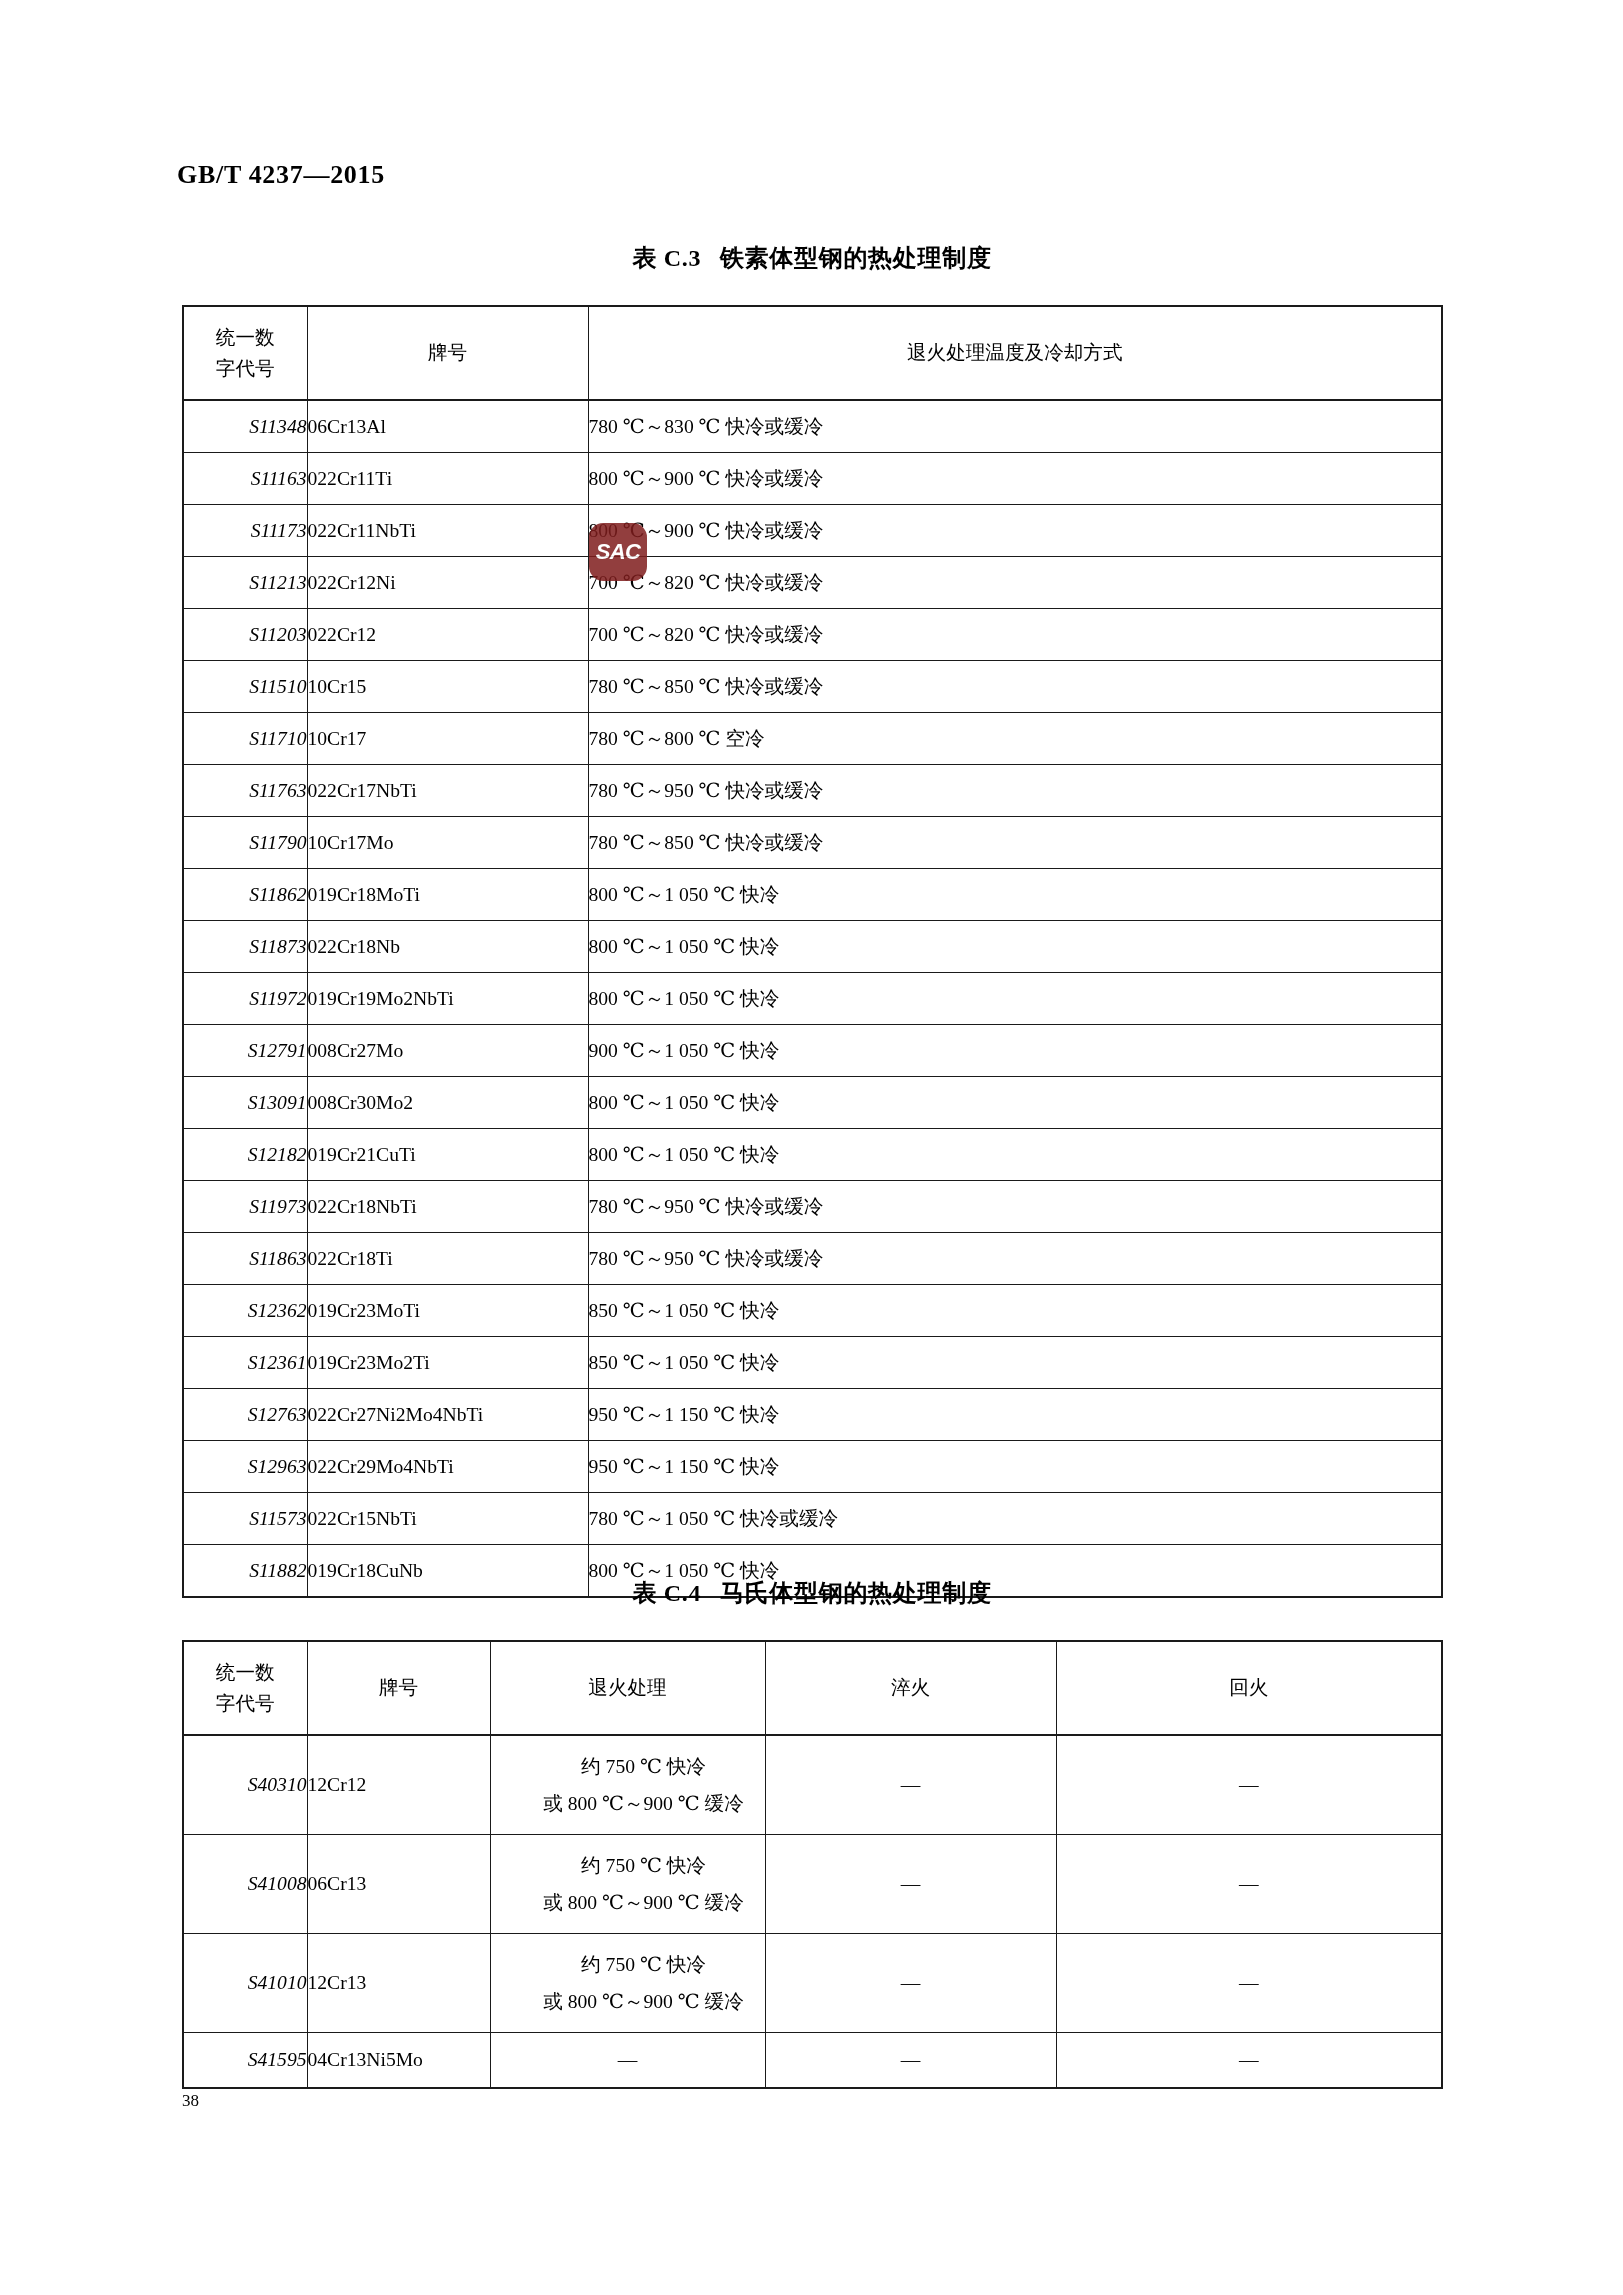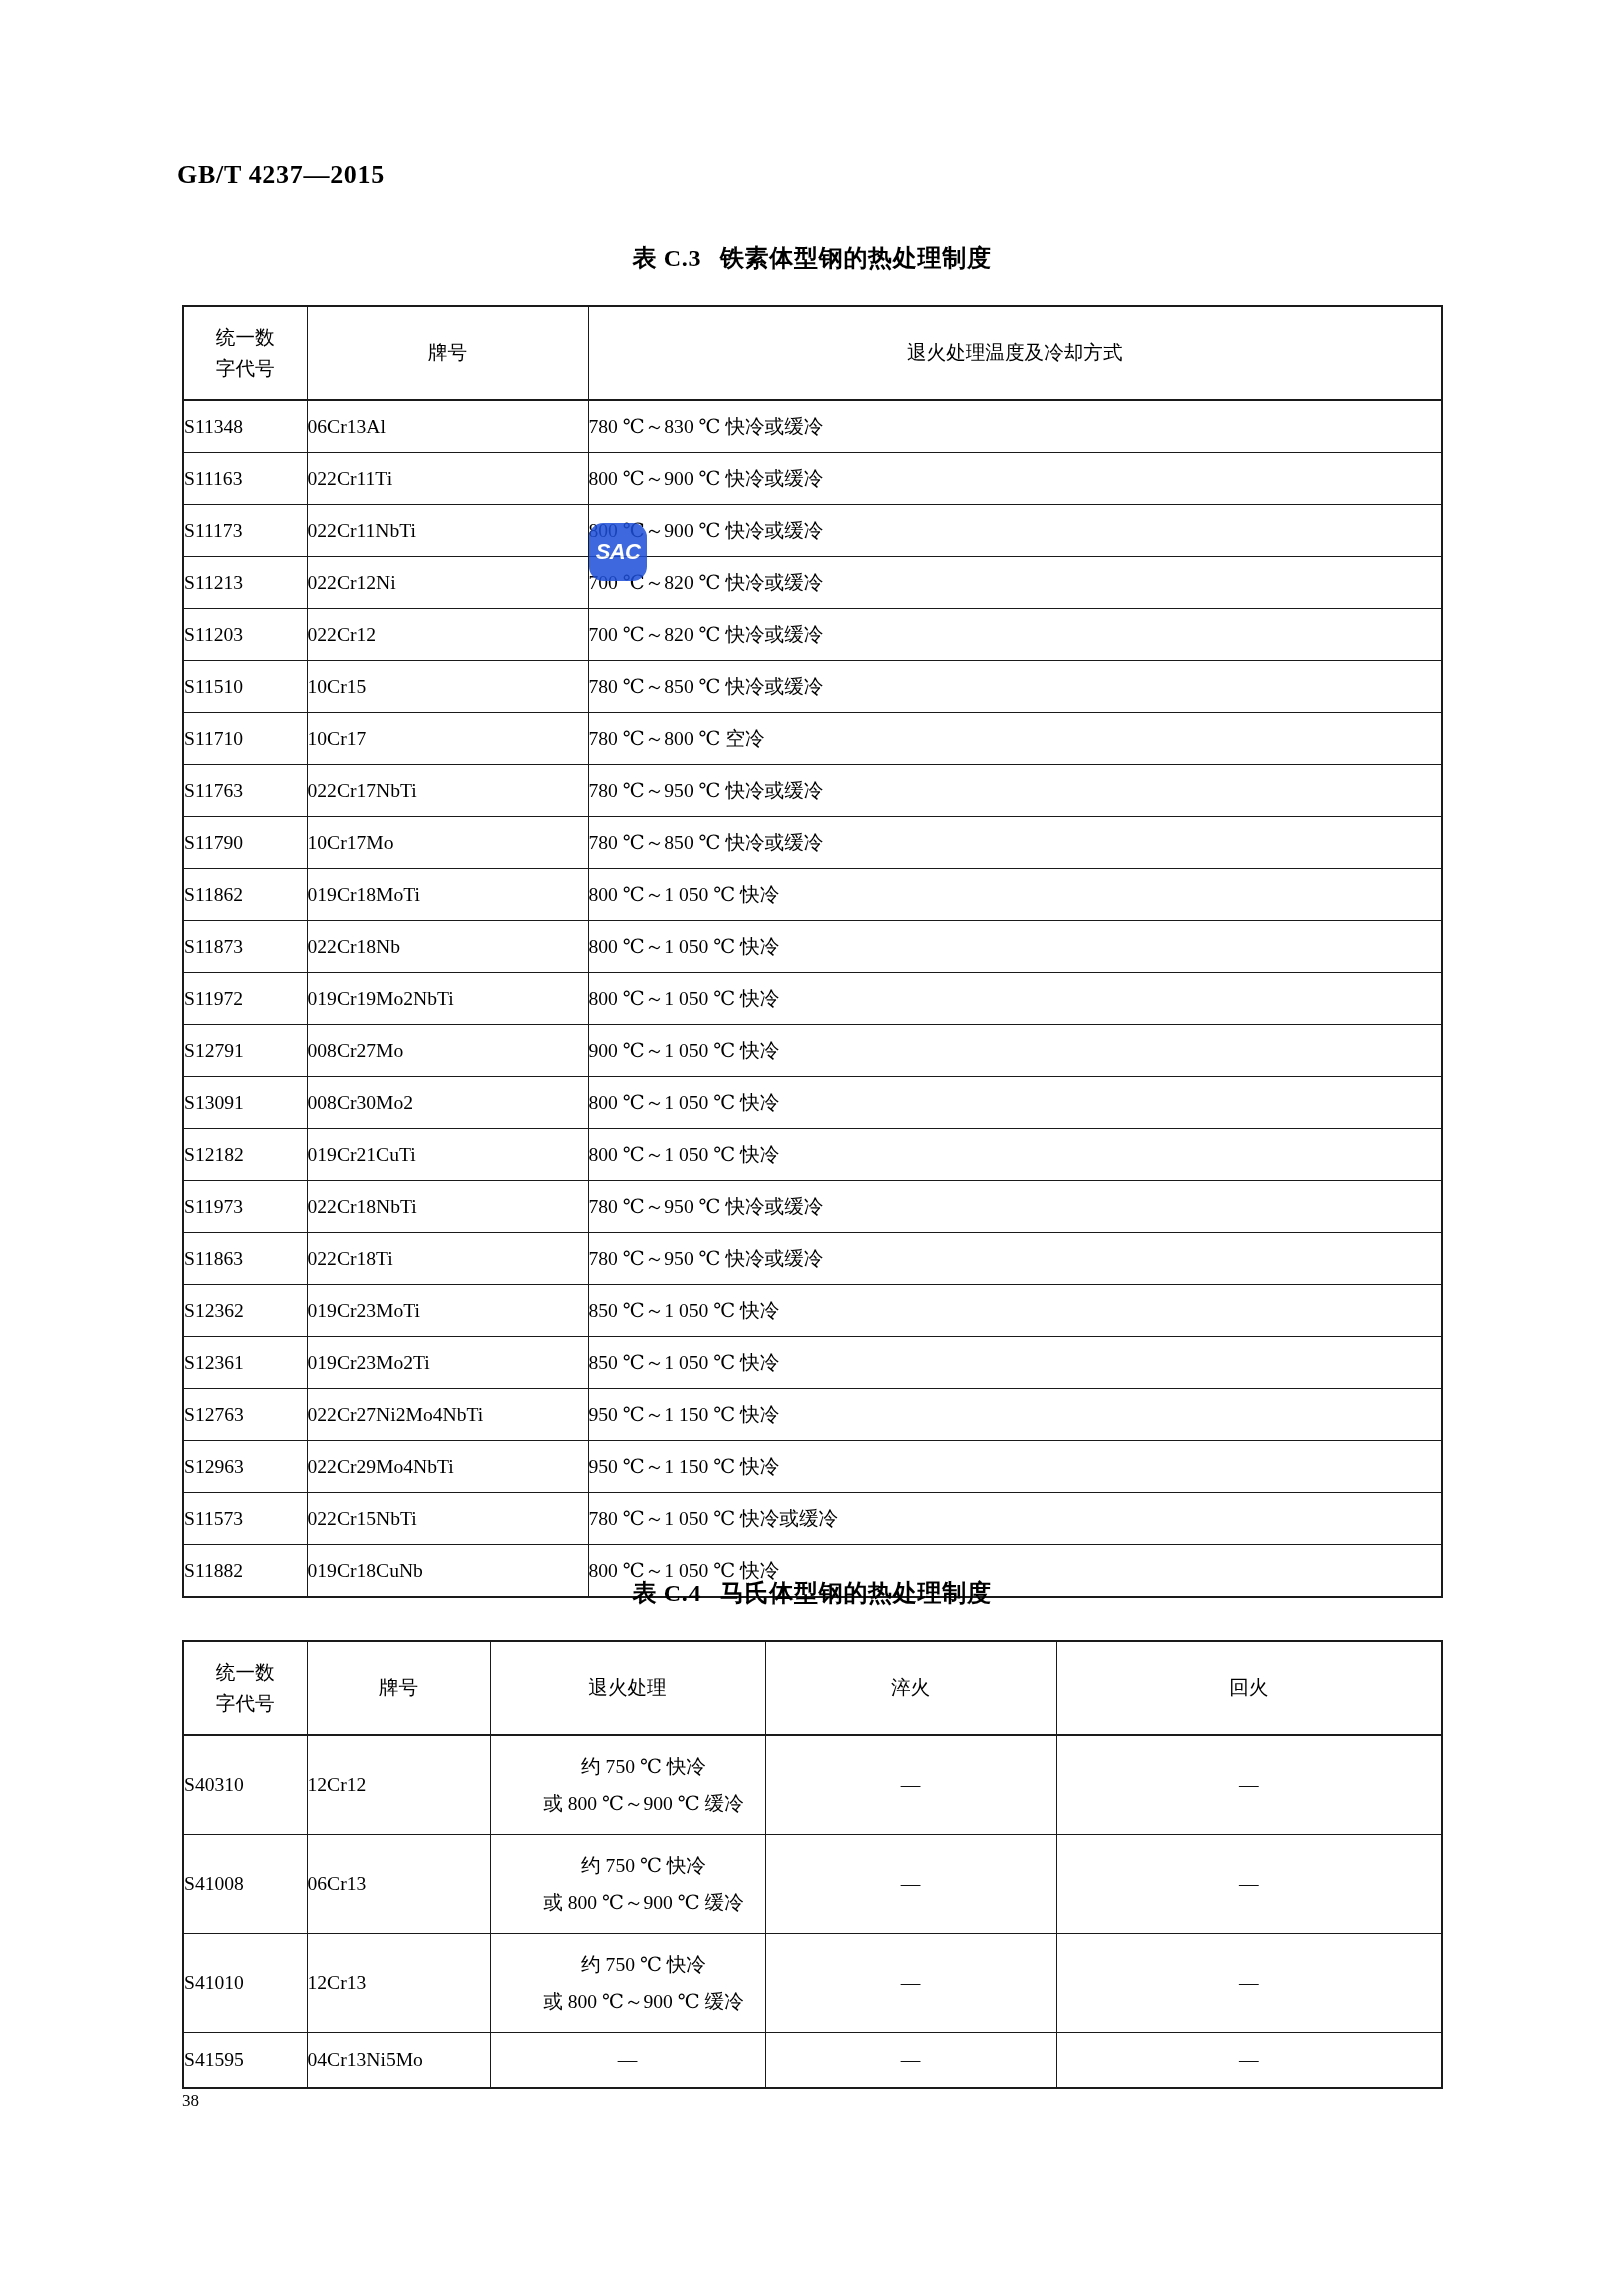--- a/index.html
+++ b/index.html
@@ -76,22 +76,23 @@
   table.std thead th {
     height: 92px;
     text-align: center;
     line-height: 1.35;
   }
   table.std tbody td {
     height: 51px;
   }
   .c-code {
     padding-left: 17px;
-    text-align: left;
-    white-space: nowrap;
+    text-align: right;
+    white-space: nowrap;
+    font-style: italic;
   }
   .c-grade {
     padding-left: 17px;
     text-align: left;
     white-space: nowrap;
   }
   .c-treat {
     padding-left: 23.6px;
     text-align: left;
     white-space: nowrap;
@@ -125,21 +126,21 @@
   #tbl-c4 tbody tr.short td { height: 54px; margin-left: 44px; }
 
   
   .watermark {
     position: absolute;
     left: 589px;
     top: 523px;
     width: 58px;
     height: 58px;
     border-radius: 14.4px;
-    background: #1d4ed8;
+    background: #7f1d1d;
     opacity: .85;
     display: flex;
     align-items: center;
     justify-content: center;
     pointer-events: none;
   }
   .watermark span {
     color: #ffffff;
     font-family: "Liberation Sans", "DejaVu Sans", sans-serif;
     font-weight: bold;

